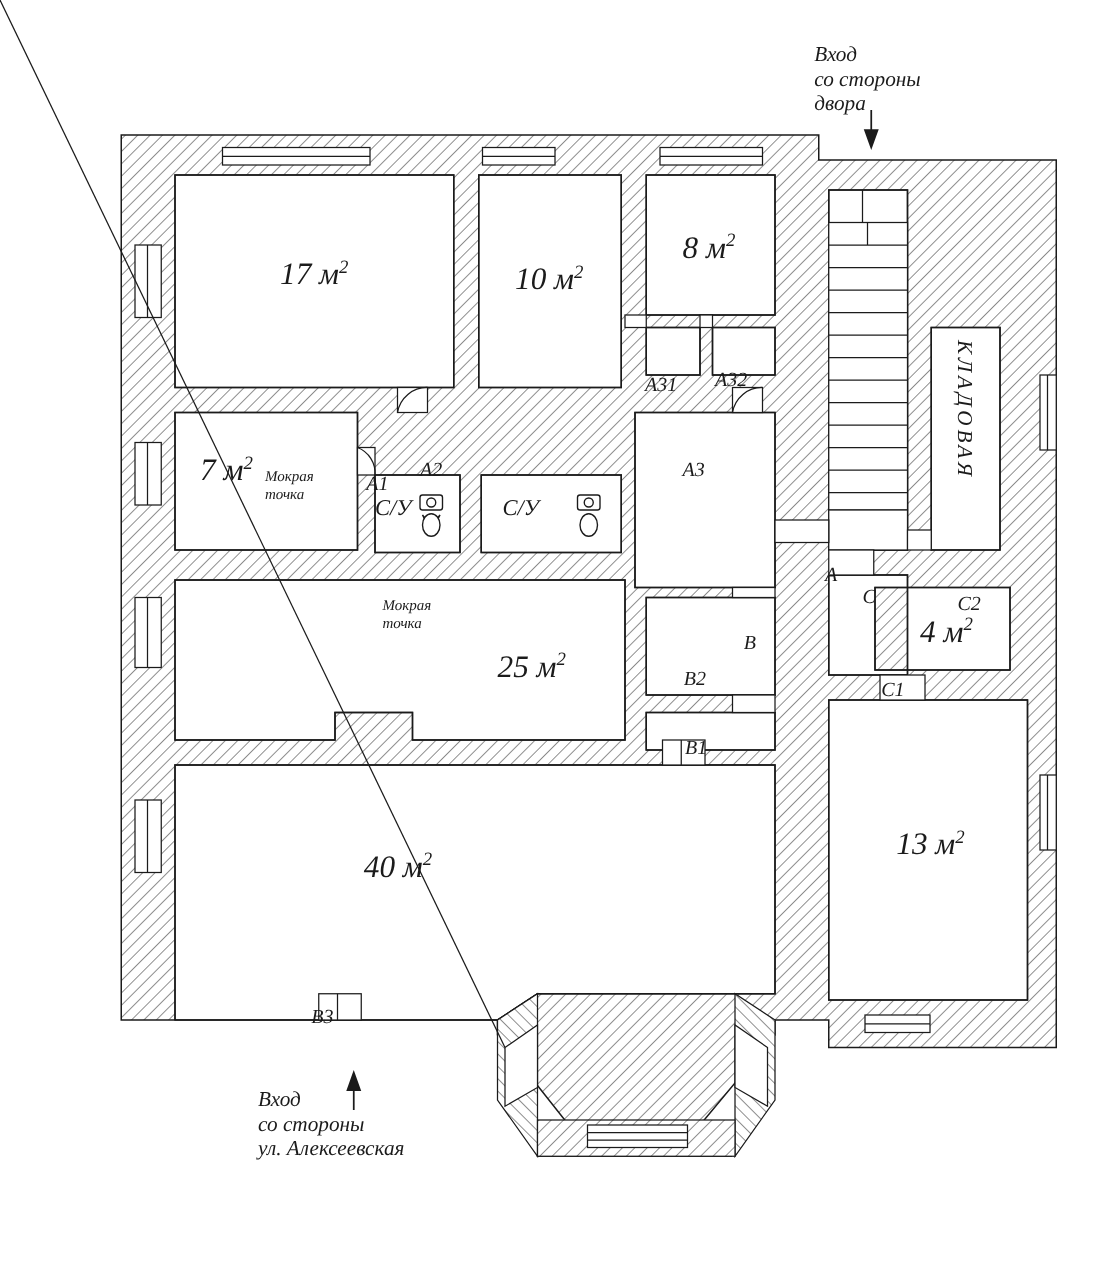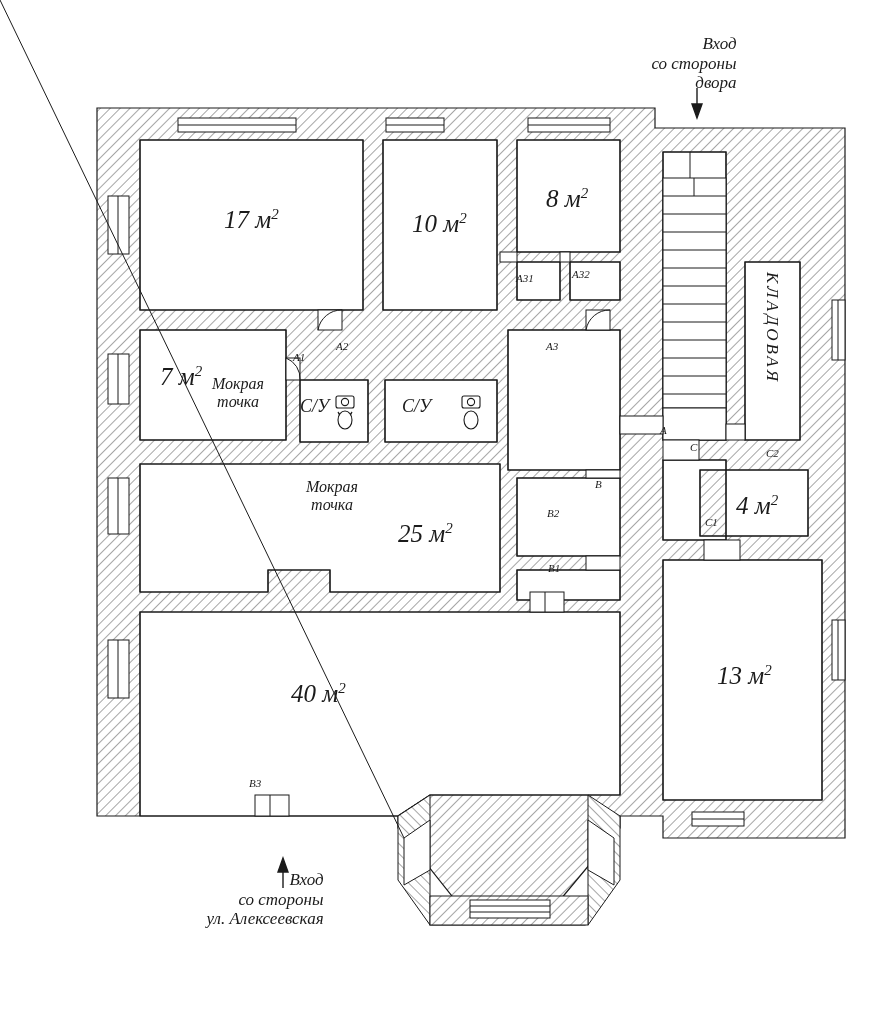--- a/index.html
+++ b/index.html
@@ -31,29 +31,29 @@
     line-height: 1.15;
   }
   .area {
     font-size: 25px;
   }
   .area .sup {
     font-size: 15px;
     vertical-align: super;
   }
   .small {
+    font-size: 12px;
+  }
+  .tiny {
     font-size: 16px;
-    text-align: center;
-  }
-  .tiny {
-    font-size: 11px;
+    margin-top: 28px;
   }
   .entry {
     font-size: 17px;
-    text-align: right;
+    text-align: left;
   }
   .wc {
     font-size: 18px;
   }
   .storage {
     font-size: 17px;
     letter-spacing: 3px;
   }
   .vert {
     writing-mode: vertical-rl;

